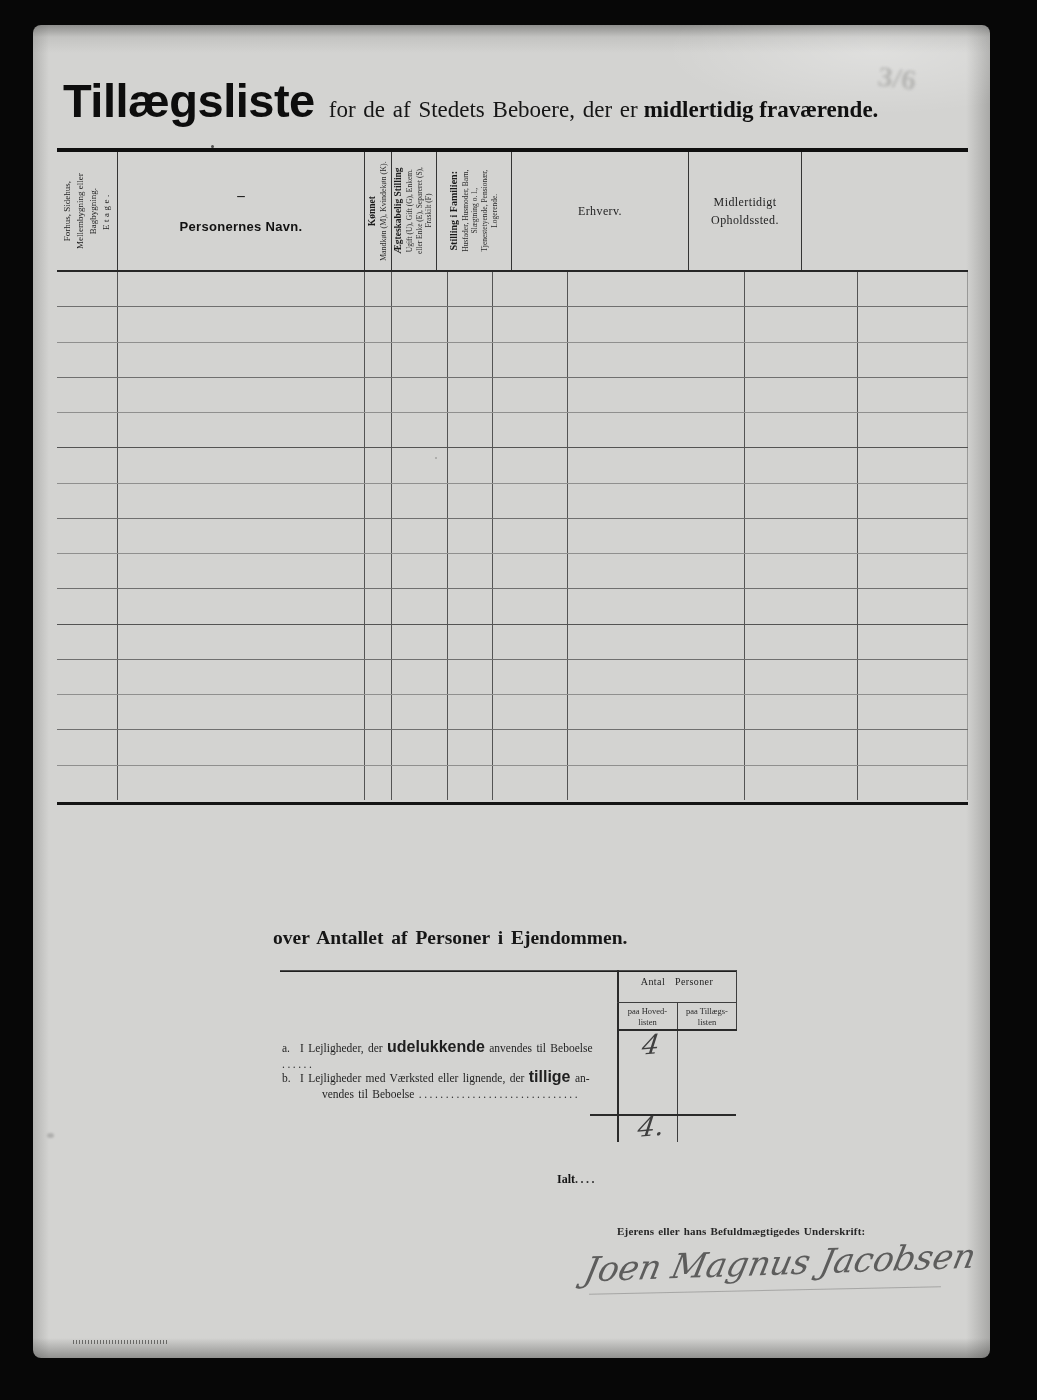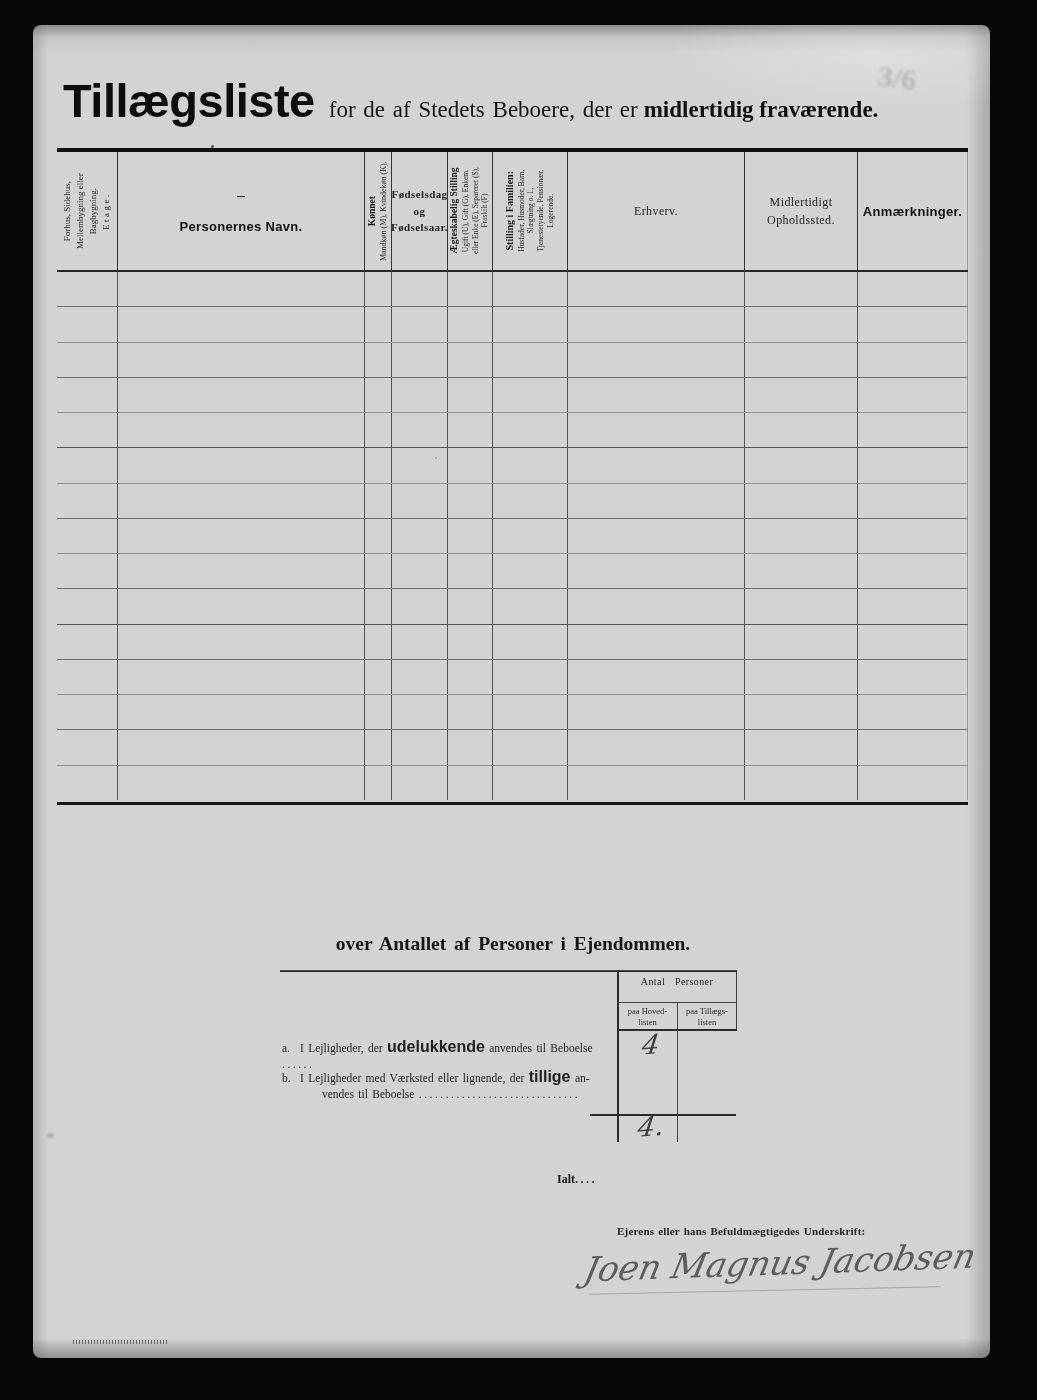--- a/index.html
+++ b/index.html
@@ -46,22 +46,22 @@
   .serif-h{font-size:12px;color:#242424;letter-spacing:.4px;line-height:1.5;}
   .tbody{height:528px;display:flex;flex-direction:column;}
   .body-row{flex:1 1 0;display:flex;border-bottom:1px solid rgba(50,50,50,.62);}
   .body-row:nth-child(2n){border-bottom-color:rgba(50,50,50,.42);}
   .body-row:nth-child(5n){border-bottom-color:rgba(40,40,40,.75);}
   .body-row:last-child{border-bottom:none;}
 
   
   .sum-head{position:absolute;left:240px;top:858px;width:480px;text-align:center;
             font-family:"Liberation Sans",sans-serif;font-weight:bold;font-size:31px;letter-spacing:5px;color:#121212;}
-  .sum-sub{position:absolute;left:240px;top:902px;width:480px;text-align:center;
-           font-family:"Liberation Serif",serif;font-weight:bold;font-size:19.5px;color:#161616;word-spacing:3px;margin-top:6px;}
+  .sum-sub{position:absolute;left:240px;top:902px;width:480px;text-align:left;
+           font-family:"Liberation Serif",serif;font-weight:bold;font-size:19.5px;color:#161616;word-spacing:3px;}
   .hline,.vline{position:absolute;background:#2a2a2a;}
   .rule-top{left:247px;top:945px;width:457px;height:2px;background:linear-gradient(180deg,#4a4a4a 0 1px,#1f1f1f 1px 2px);}
   .v-main{left:584px;top:945px;width:2px;height:172px;}
   .v-mid{left:644px;top:977px;width:1px;height:140px;background:#3e3e3e;}
   .v-right{left:703px;top:945px;width:1px;height:60px;background:#3e3e3e;}
   .h-sub{left:584px;top:977px;width:120px;height:1px;background:#3e3e3e;}
   .h-dbl{left:584px;top:1004px;width:120px;height:2px;}
   .h-ialt{left:557px;top:1089px;width:146px;height:2px;}
   .mini-title{position:absolute;left:584px;top:951px;width:120px;text-align:center;font-size:10px;
               color:#222;word-spacing:7px;letter-spacing:.4px;}
@@ -125,27 +125,20 @@
         <div class="sans-b">Personernes Navn.</div>
       </div>
 
       <div class="th c2 rot">
         <div class="rotbox">
           <div class="rmain" style="font-size:9.5px">Kønnet</div>
           <div class="rsub" style="font-size:8px">Mandkøn (M), Kvindekøn (K).</div>
         </div>
       </div>
 
-      <div class="th c3">
-        <div class="serif-h" style="font-weight:bold;font-size:11px;">
-          <div>Fødselsdag</div>
-          <div>og</div>
-          <div>Fødselsaar.</div>
-        </div>
-      </div>
 
       <div class="th c4 rot">
         <div class="rotbox">
           <div class="rmain" style="font-size:9.5px">Ægteskabelig Stilling</div>
           <div class="rsub">Ugift (U), Gift (G), Enkem.</div>
           <div class="rsub">eller Enke (E), Separeret (S),</div>
           <div class="rsub">Fraskilt (F)</div>
         </div>
       </div>
 
@@ -163,23 +156,20 @@
         <div class="serif-h">Erhverv.</div>
       </div>
 
       <div class="th c7">
         <div class="serif-h">
           <div>Midlertidigt</div>
           <div>Opholdssted.</div>
         </div>
       </div>
 
-      <div class="th c8">
-        <div class="sans-b">Anmærkninger.</div>
-      </div>
     </div>
 
     <div class="tbody">
     <div class="body-row">
       <div class="cell c0"></div>
       <div class="cell c1"></div>
       <div class="cell c2"></div>
       <div class="cell c3"></div>
       <div class="cell c4"></div>
       <div class="cell c5"></div>

